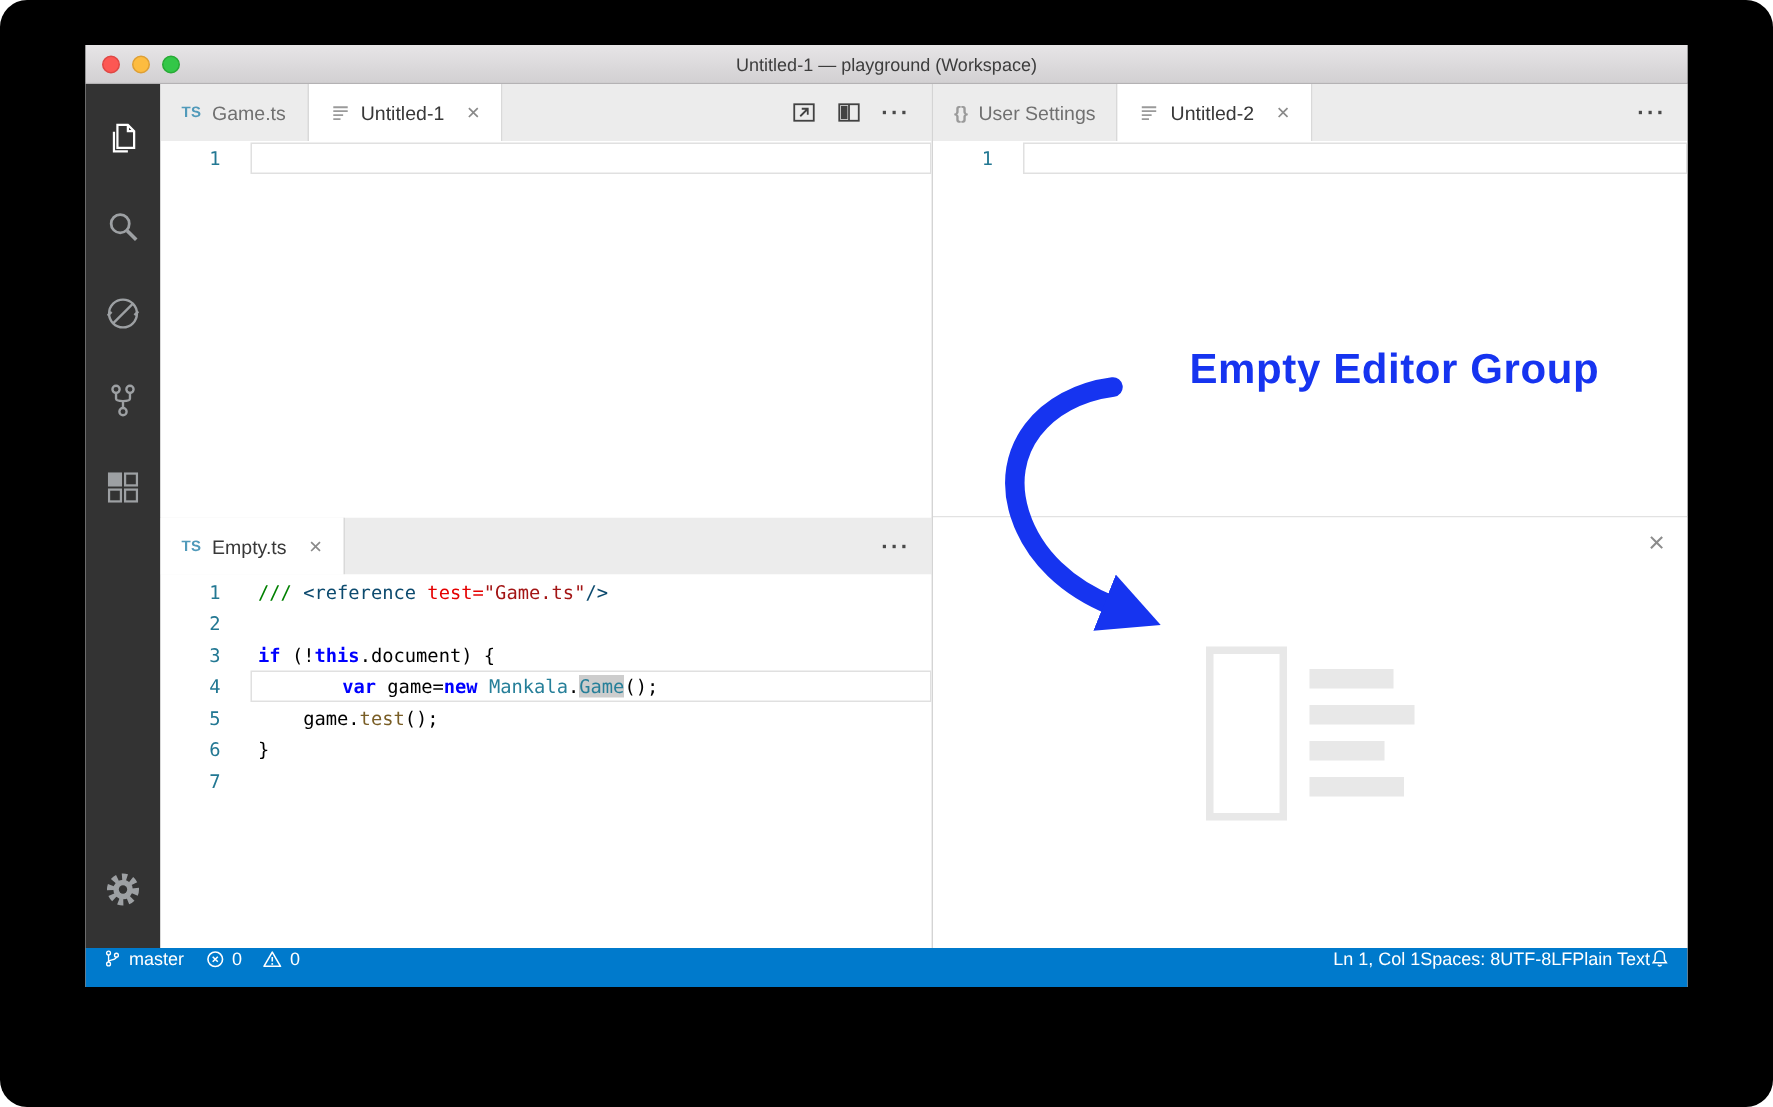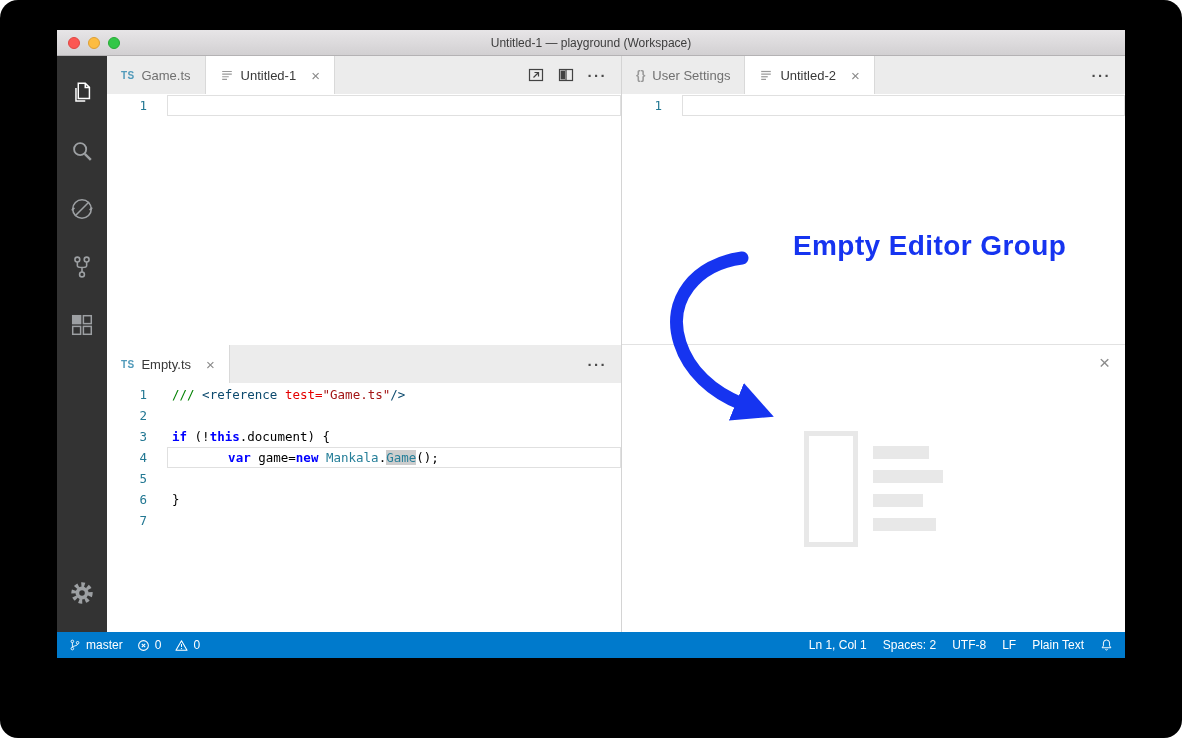--- a/index.html
+++ b/index.html
@@ -134,26 +134,26 @@
   .wm-bars i:nth-child(1){ width:56px; }
   .wm-bars i:nth-child(2){ width:70px; }
   .wm-bars i:nth-child(3){ width:50px; }
   .wm-bars i:nth-child(4){ width:63px; }
 
   
   .statusbar{
     height:26px; flex:0 0 26px;
     background:var(--accent);
     color:#fff;
-    display:flex; align-items:center;
+    display:flex; align-items:flex-start;
     padding:0 12px;
     font-size:12px;
   }
   .sb-left{ display:flex; align-items:center; gap:14px; }
-  .sb-right{ margin-left:auto; display:flex; align-items:center; gap:16px; }
+  .sb-right{ margin-left:auto; display:flex; align-items:center; }
   .sb-item{ display:flex; align-items:center; gap:5px; cursor:pointer; white-space:nowrap; }
   .sb-item svg{ display:block; }
 
   
   .annotation{
     position:absolute; left:752px; top:230px;
     font-size:28px; font-weight:700; letter-spacing:.4px;
     color:var(--annotation);
     margin-left:41px;
   }
@@ -320,20 +320,21 @@
                 <div class="code-line">
                   <span class="gutter">3</span>
                   <span class="line-content"><span class="c-kw">if</span><span class="c-plain"> (!</span><span class="c-kw">this</span><span class="c-plain">.document) {</span></span>
                 </div>
                 <div class="code-line current">
                   <span class="gutter">4</span>
                   <span class="line-content"><span class="c-plain">    </span><span class="c-kw">var</span><span class="c-plain"> game=</span><span class="c-kw">new</span><span class="c-plain"> </span><span class="c-type">Mankala</span><span class="c-plain">.</span><span class="c-type c-hl">Game</span><span class="c-plain">();</span></span>
                 </div>
                 <div class="code-line">
                   <span class="gutter">5</span>
+                  <span class="line-content"><span class="c-plain">    game.</span><span class="c-fn">test</span><span class="c-plain">();</span></span>
                 </div>
                 <div class="code-line">
                   <span class="gutter">6</span>
                   <span class="line-content"><span class="c-plain">}</span></span>
                 </div>
                 <div class="code-line">
                   <span class="gutter">7</span>
                   <span class="line-content"></span>
                 </div>
               </div>
@@ -427,21 +428,21 @@
               </svg>
             </span>
             <span>0</span>
           </span>
         </div>
       <div class="sb-right" id="sb-right">
           <span class="sb-item">
             <span>Ln 1, Col 1</span>
           </span>
           <span class="sb-item">
-            <span>Spaces: 2</span>
+            <span>Spaces: 8</span>
           </span>
           <span class="sb-item">
             <span>UTF-8</span>
           </span>
           <span class="sb-item">
             <span>LF</span>
           </span>
           <span class="sb-item">
             <span>Plain Text</span>
           </span>

